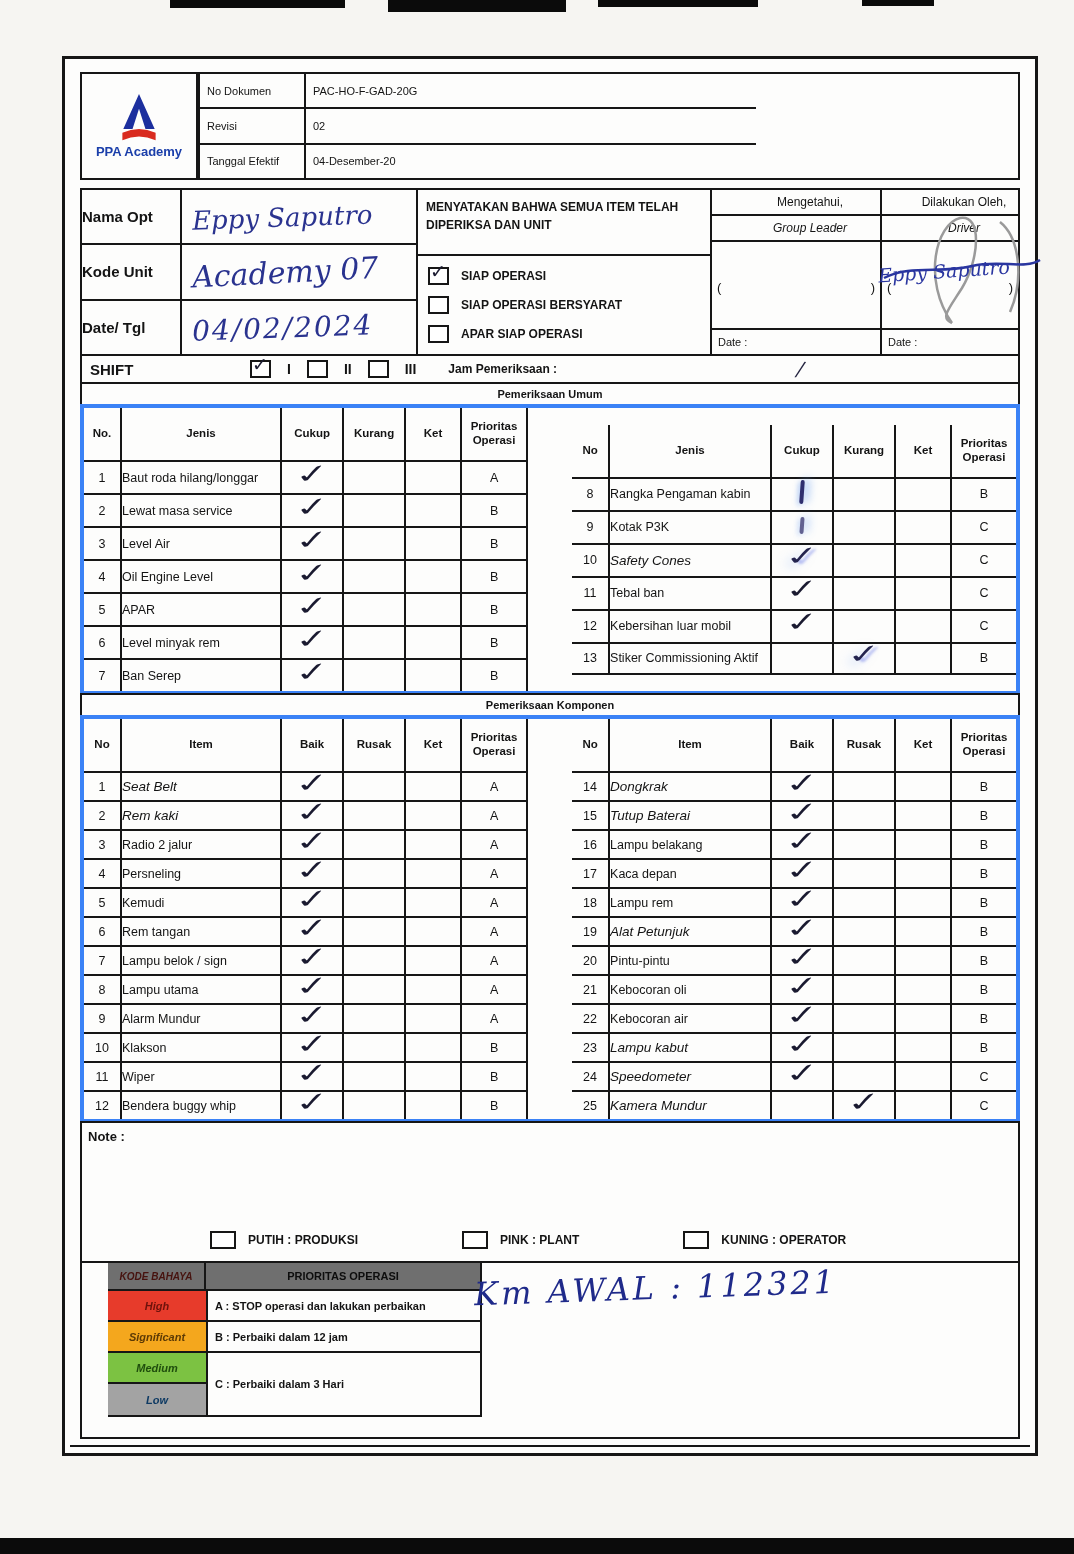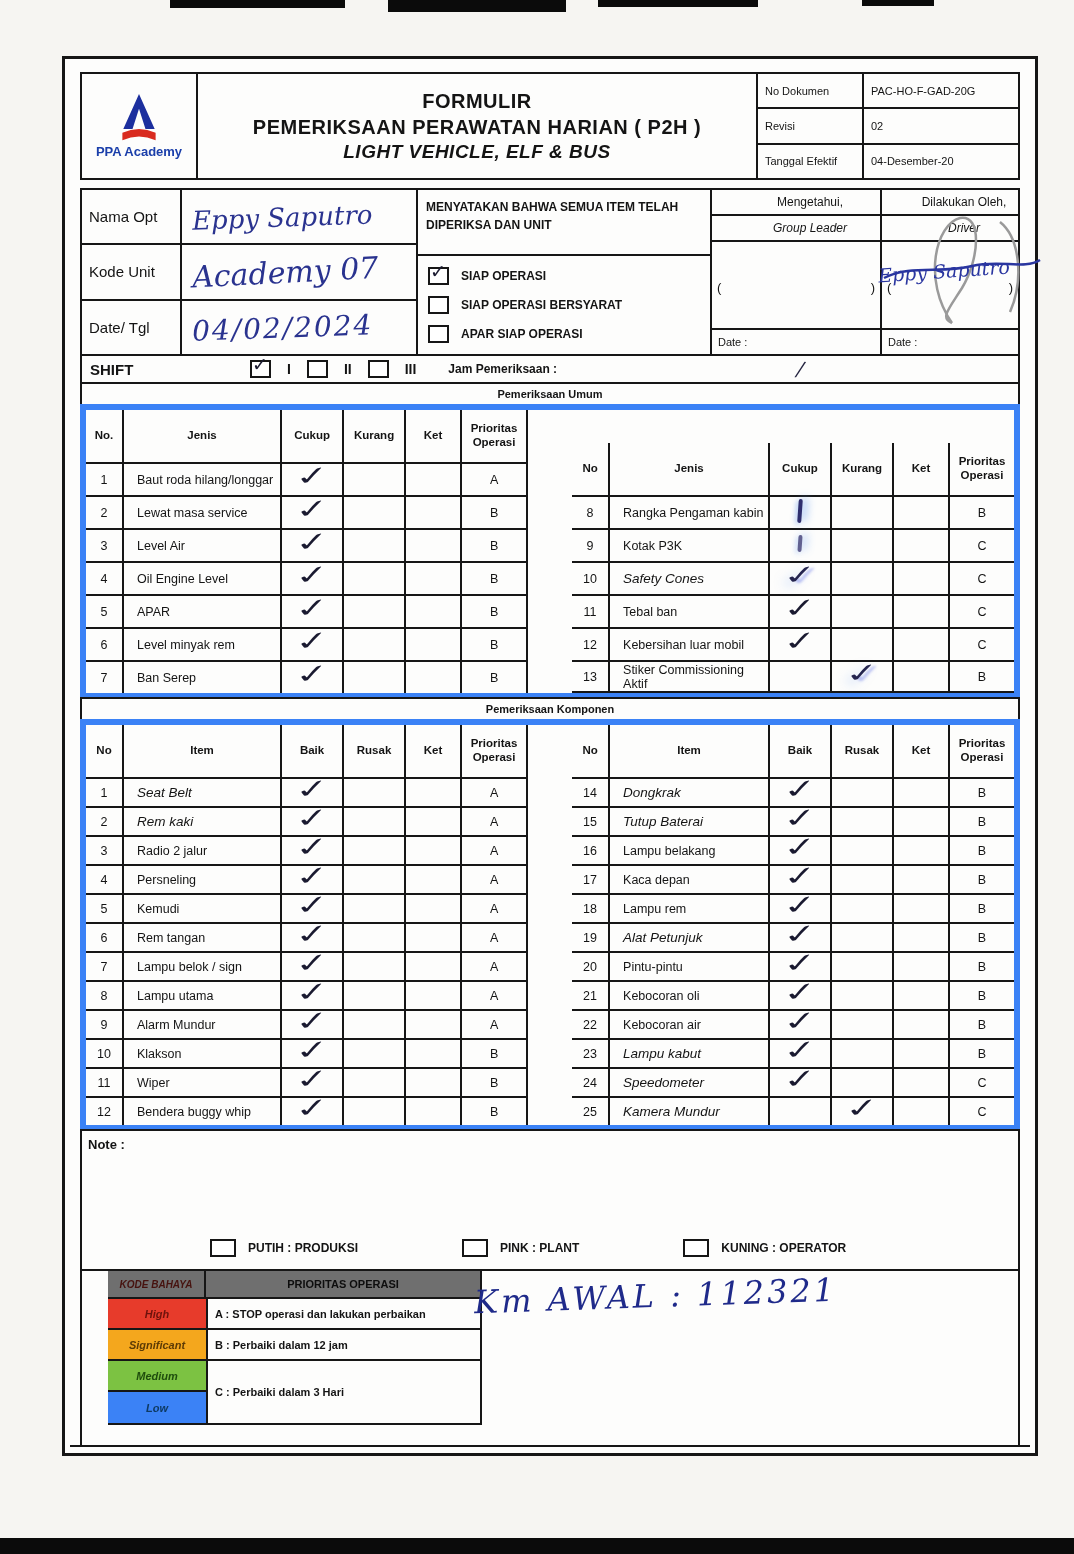--- a/index.html
+++ b/index.html
@@ -21,21 +21,21 @@
   .doc-row{display:grid;grid-template-columns:106px 1fr;flex:1;border-bottom:2px solid #161616;}
   .doc-row:last-child{border-bottom:none;}
   .doc-label,.doc-value{display:flex;align-items:center;padding-left:7px;font-size:11px;}
   .doc-label{border-right:2px solid #161616;}
 
   
   .info-band{margin-top:8px;display:grid;grid-template-columns:336px 294px 170px 1fr;border:2px solid #161616;height:168px;box-sizing:border-box;}
   .op-block{display:flex;flex-direction:column;border-right:2px solid #161616;}
   .op-row{display:grid;grid-template-columns:100px 1fr;flex:1;border-bottom:2px solid #161616;}
   .op-row:last-child{border-bottom:none;}
-  .op-label{display:flex;align-items:center;padding-left:7px;font-size:15px;font-weight:normal;border-right:2px solid #161616;}
+  .op-label{display:flex;align-items:center;font-size:15px;font-weight:bold;border-right:2px solid #161616;}
   .op-value{display:flex;align-items:center;padding-left:10px;overflow:visible;white-space:nowrap;}
   .hw{font-family:"DejaVu Serif",serif;font-style:italic;color:#2a338f;}
   div.op-row:nth-of-type(1) .op-value{font-size:26px;transform:rotate(-2deg);}
   div.op-row:nth-of-type(2) .op-value{font-size:30px;transform:rotate(-3deg);}
   div.op-row:nth-of-type(3) .op-value{font-size:28px;letter-spacing:2px;transform:rotate(-2deg);}
   .decl-block{border-right:2px solid #161616;display:flex;flex-direction:column;}
   .decl-text{border-bottom:2px solid #161616;font-size:12px;font-weight:bold;padding:8px 6px 4px 8px;line-height:1.5;height:52px;box-sizing:content-box;}
   .decl-opts{flex:1;display:flex;flex-direction:column;justify-content:space-evenly;padding-left:10px;}
   .decl-opt{display:flex;align-items:center;gap:12px;}
   .decl-label{font-size:12px;font-weight:bold;}
@@ -55,33 +55,33 @@
   .shift-band{margin-top:-2px;border:2px solid #161616;height:30px;box-sizing:border-box;display:flex;align-items:center;overflow:visible;}
   .shift-label{font-size:15px;font-weight:bold;padding-left:8px;width:160px;}
   .shift-opts{display:flex;align-items:center;}
   .shift-opt{display:flex;align-items:center;margin-right:16px;}
   .shift-roman{font-size:14px;font-weight:bold;margin-left:16px;}
   .jam-label{font-size:12px;font-weight:bold;margin-left:16px;}
   .jam-value{margin-left:240px;font-size:20px;color:#23233f;transform:rotate(6deg);}
 
   
   .section-title{margin-top:-2px;border:2px solid #161616;height:24px;box-sizing:border-box;display:flex;align-items:center;justify-content:center;font-size:11px;font-weight:bold;}
-  .tables-row{margin-top:-2px;border:6px solid #3b82f6;display:flex;align-items:flex-end;gap:44px;}
+  .tables-row{margin-top:-2px;border:4px solid #3b82f6;display:flex;align-items:center;gap:44px;}
   .ptable{width:50%;box-sizing:border-box;}
   .ptable.vline{border-right:2px solid #161616;}
   .phead,.prow{display:grid;grid-template-columns:38px 1fr 62px 62px 56px 64px;}
   .phead{height:52px;}
   .t-umum .prow{height:33px;}
   .t-komp .prow{height:29px;}
   .c{border-right:2px solid #161616;display:flex;align-items:center;overflow:visible;box-sizing:border-box;}
   .c:last-child{border-right:none;}
   .phead .c{justify-content:center;text-align:center;font-size:11.5px;font-weight:bold;line-height:1.2;}
   .prow .c{border-top:2px solid #161616;font-size:12.5px;}
   .c.no,.c.pri,.c.chk,.c.ket{justify-content:center;}
-  .c.name{padding-left:13px;}
+  .c.name{padding-left:0;}
   .c.name.it{font-style:italic;font-size:13.5px;}
   .close-bottom .prow:last-child .c{border-bottom:2px solid #161616;}
 
   
   .mark{font-family:"DejaVu Sans",sans-serif;color:#1a1a30;line-height:1;display:inline-block;font-weight:bold;}
   .markwrap .mark{font-size:24px;transform:rotate(-8deg) scaleX(1.7);position:relative;top:-4px;}
   .mark.check-blot{color:#24244f;text-shadow:3px 2px 2px rgba(128,140,235,.55),-3px 3px 8px rgba(120,165,245,.5);}
   .mark.vstroke,.mark.vstroke-faint{width:4px;height:24px;background:#2e2e6e;border-radius:2px;transform:rotate(4deg);
       box-shadow:4px -2px 9px rgba(110,160,240,.8),-2px 2px 5px rgba(130,170,240,.5);position:relative;top:-2px;}
   .mark.vstroke-faint{height:17px;opacity:.75;}
@@ -129,25 +129,20 @@
   <div class="form">
 
     <div class="header-band">
       <div class="logo-cell">
         <svg width="54" height="48" viewBox="0 0 56 52">
           <polygon points="28,0 45,38 35,38 28,16 21,38 11,38" fill="#1c2f9e"></polygon>
           <path d="M10,42 Q28,34 46,42 L46,50 Q28,42 10,50 Z" fill="#d92b1f"></path>
         </svg>
         <div class="logo-text">PPA Academy</div>
       </div>
-      <div class="title-cell">
-        <div class="t1">FORMULIR</div>
-        <div class="t2">PEMERIKSAAN PERAWATAN HARIAN ( P2H )</div>
-        <div class="t3">LIGHT VEHICLE, ELF &amp; BUS</div>
-      </div>
       <div class="doc-table">
 
           <div class="doc-row">
             <span class="doc-label">No Dokumen</span>
             <span class="doc-value">PAC-HO-F-GAD-20G</span>
           </div>
 
           <div class="doc-row">
             <span class="doc-label">Revisi</span>
             <span class="doc-value">02</span>
@@ -749,21 +744,21 @@
         </div>
         <div class="legend-body">
           <div class="lv-col">
 
               <div class="lv-cell" style="background: rgb(231, 59, 43);">High</div>
 
               <div class="lv-cell" style="background: rgb(244, 167, 29);">Significant</div>
 
               <div class="lv-cell" style="background: rgb(124, 194, 66);">Medium</div>
 
-              <div class="lv-cell" style="background: #3b82f6;">Low</div>
+              <div class="lv-cell" style="background: #a3a3a3;">Low</div>
             </div>
           <div class="pr-col">
             <div class="pr-cell pr-a">A : STOP operasi dan lakukan perbaikan</div>
             <div class="pr-cell pr-b">B : Perbaiki dalam 12 jam</div>
             <div class="pr-cell pr-c">C : Perbaiki dalam 3 Hari</div>
           </div>
         </div>
       </div>
       <div class="km-note hw">Km AWAL : 112321</div>
     </div>

